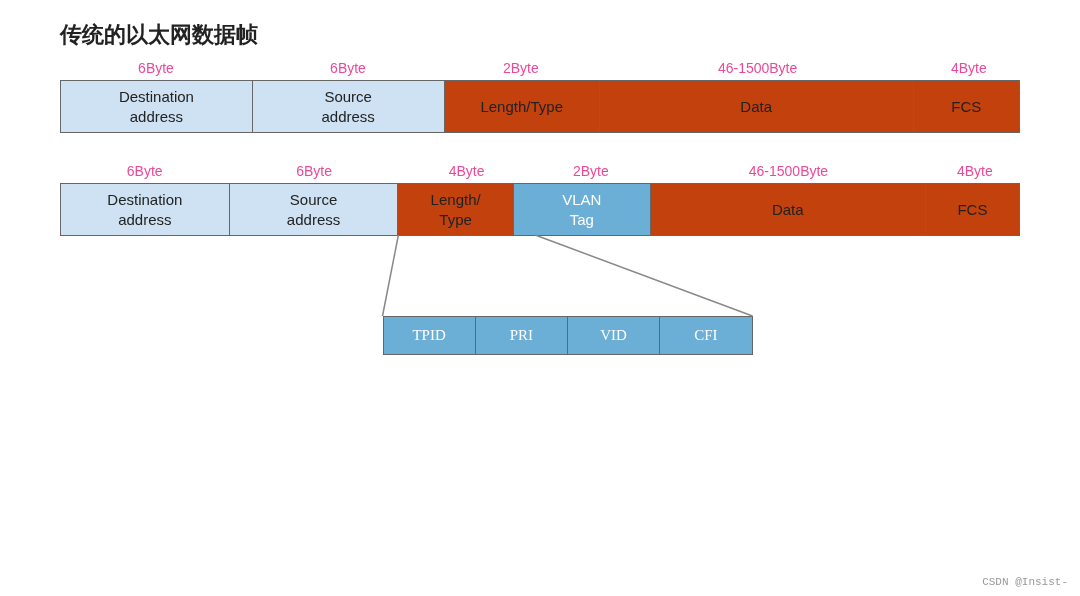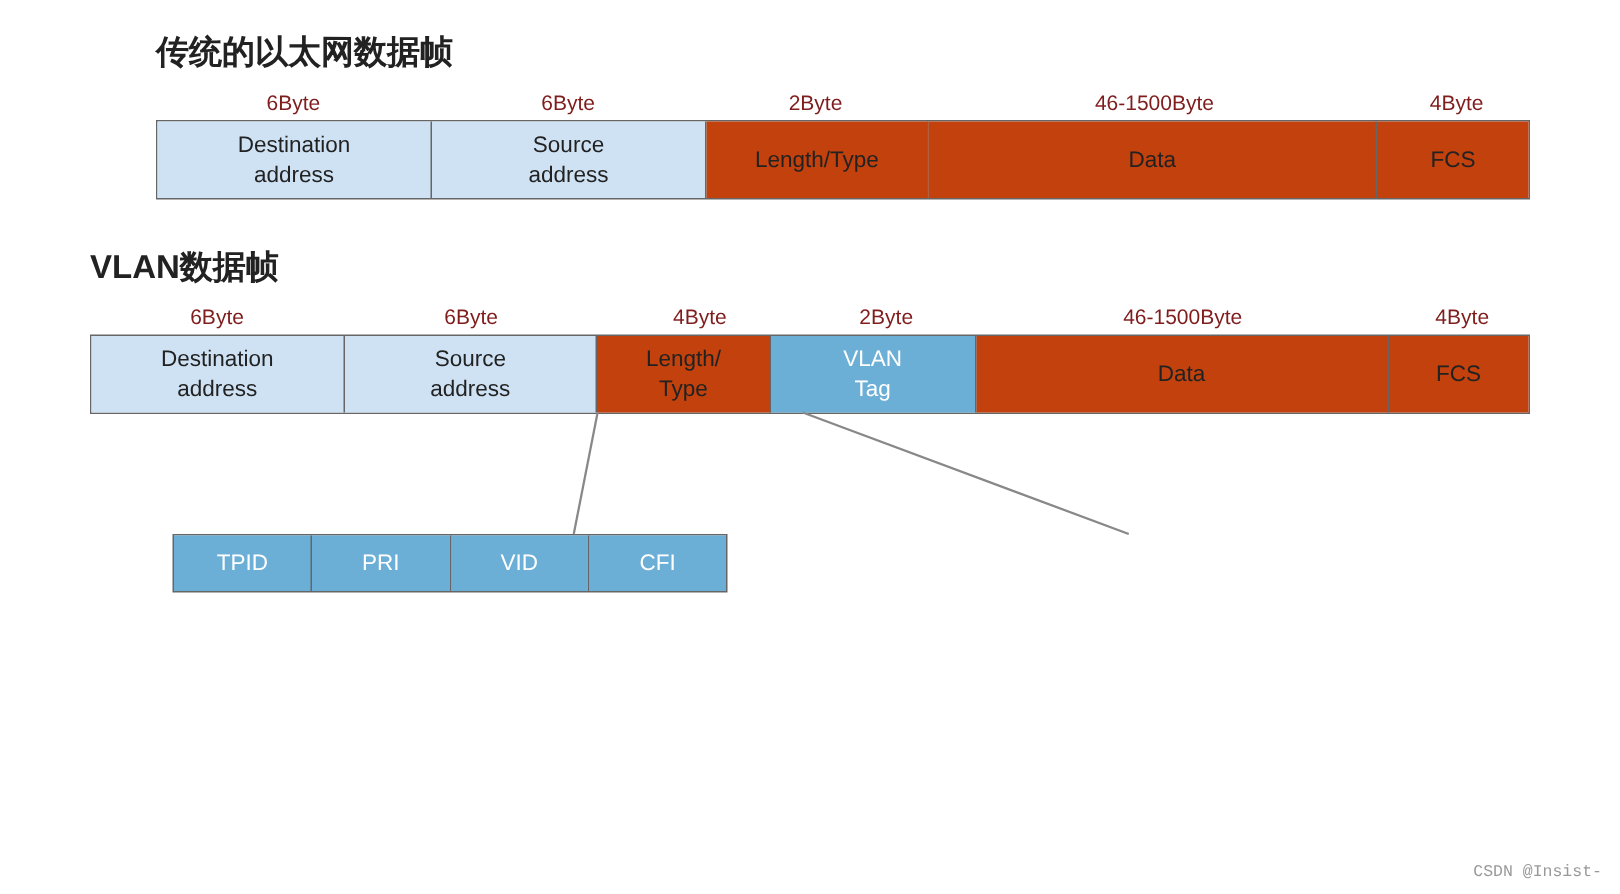--- a/index.html
+++ b/index.html
@@ -22,21 +22,21 @@
     }
 
     .byte-labels {
       display: flex;
       margin-bottom: 4px;
     }
 
     .byte-label {
       text-align: center;
       font-size: 14px;
-      color: #7f1d1d;
+      color: #ec4899;
     }
 
     .frame-row {
       display: flex;
       border: 1.5px solid #666;
     }
 
     .frame-cell {
       border-right: 1.5px solid #666;
       display: flex;
@@ -62,21 +62,20 @@
     }
 
     .cell-medium-blue {
       background-color: #6baed6;
       color: #fff;
     }
 
     
     .trad-section {
       margin-bottom: 30px;
-      margin-left: 44px;
     }
 
     
     .vlan-section {
       margin-top: 10px;
     }
 
     
     .connector-area {
       position: relative;
@@ -140,21 +139,20 @@
   <div class="frame-row">
     <div class="frame-cell cell-light-blue" style="flex:1.5">Destination<br>address</div>
     <div class="frame-cell cell-light-blue" style="flex:1.5">Source<br>address</div>
     <div class="frame-cell cell-white" style="flex:1.2">Length/Type</div>
     <div class="frame-cell cell-white" style="flex:2.5">Data</div>
     <div class="frame-cell cell-white" style="flex:0.8">FCS</div>
   </div>
 </div>
 
 <div class="vlan-section">
-  <div class="section-title">VLAN数据帧</div>
 
   <div class="byte-labels">
     <div class="byte-label" style="flex:1.5">6Byte</div>
     <div class="byte-label" style="flex:1.5">6Byte</div>
     <div class="byte-label" style="flex:1.2">4Byte</div>
     <div class="byte-label" style="flex:1.0">2Byte</div>
     <div class="byte-label" style="flex:2.5">46-1500Byte</div>
     <div class="byte-label" style="flex:0.8">4Byte</div>
   </div>
 
@@ -167,21 +165,21 @@
     <div class="frame-cell cell-white" style="flex:0.8">FCS</div>
   </div>
 
   <div class="connector-area" id="connector-area">
     <svg class="connector-svg" id="connector-svg">
       <line x1="338.40625" y1="-1" x2="322.5" y2="80" stroke="#888" stroke-width="1.5"></line>
       <line x1="475.171875" y1="-1" x2="692.5" y2="80" stroke="#888" stroke-width="1.5"></line>
     </svg>
   </div>
 
-  <div style="display:flex; justify-content:flex-start; margin-left: 55px;">
+  <div style="display:flex; justify-content:center; margin-left: 55px; font-family: Liberation Serif, serif;">
     <div class="expansion-row" id="expansion-row" style="width:370px;">
       <div class="expansion-cell" style="flex:1">TPID</div>
       <div class="expansion-cell" style="flex:1">PRI</div>
       <div class="expansion-cell" style="flex:1">VID</div>
       <div class="expansion-cell" style="flex:1">CFI</div>
     </div>
   </div>
 </div>
 
 <div class="watermark">CSDN @Insist-</div>

